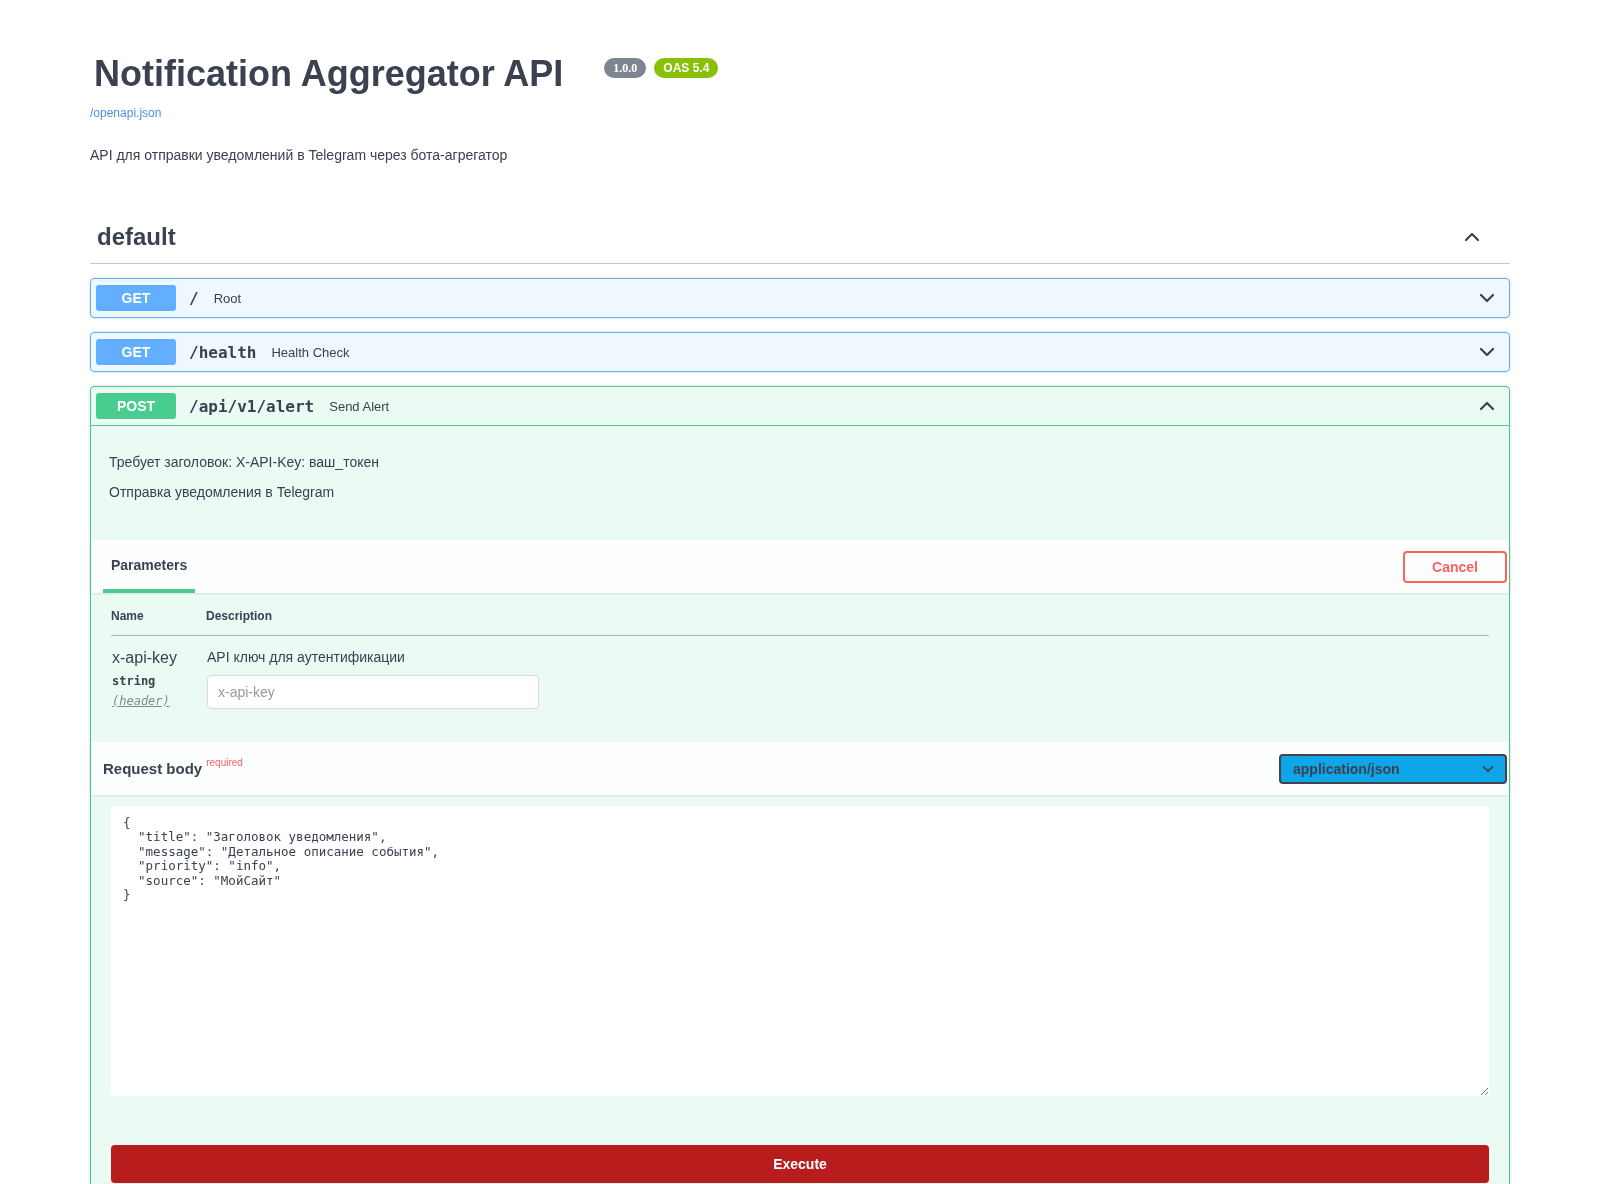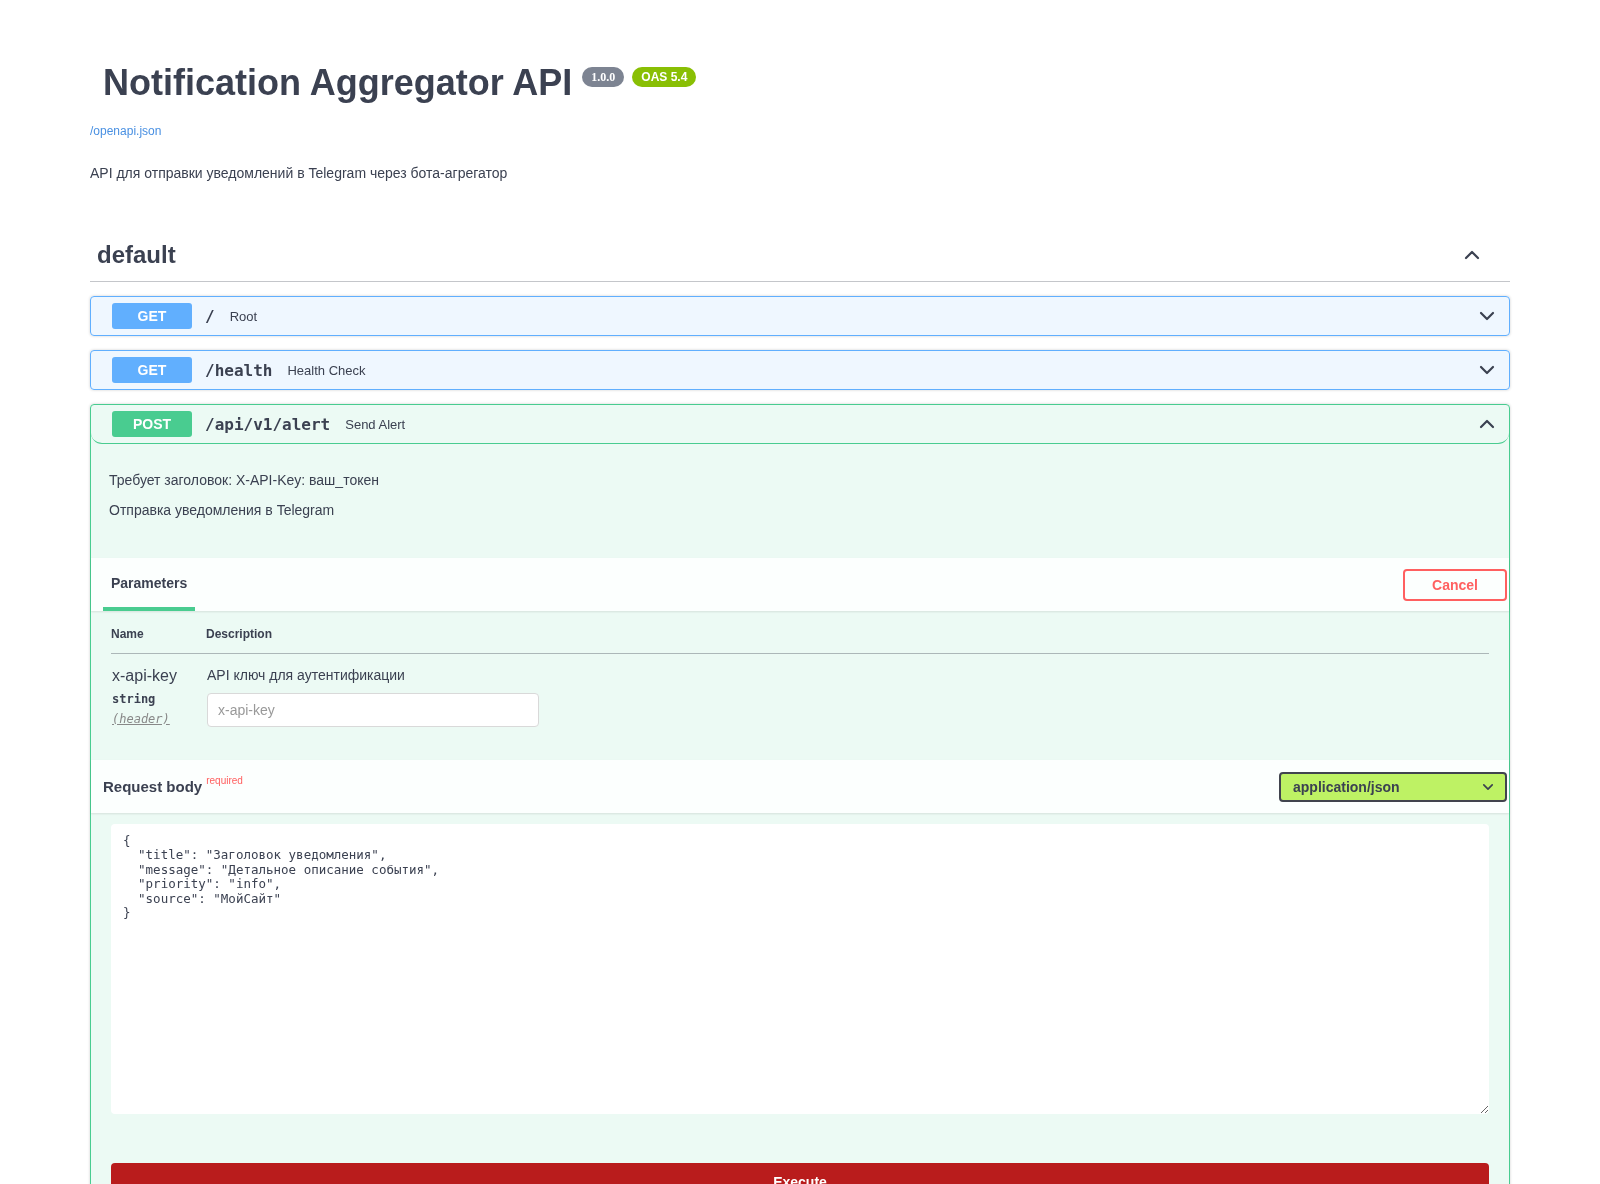--- a/index.html
+++ b/index.html
@@ -11,21 +11,21 @@
     font-family: "Liberation Sans", sans-serif;
     color: #3b4151;
   }
   .wrapper { width: 1420px; margin: 0 auto; }
 
   
   .info { padding-top: 52px; }
   .info-title {
     display: flex; align-items: flex-start;
     font-size: 36px; font-weight: bold; color: #3b4151;
-    margin: 13px; line-height: 1.0;
+    margin: 4px; line-height: 1.0; gap: 31px;
   }
   .badges { display: flex; gap: 8px; margin: 2px 0 0 10px; }
   .pill {
     font-size: 12px; font-weight: bold; color: #fff;
     padding: 4px 9px; border-radius: 57px; line-height: 1;
   }
   .pill-version { background: #7d8492; font-family: Liberation Serif, serif; }
   .pill-oas { background: #89bf04; }
   .spec-link {
     display: inline-block; margin-top: 10px;
@@ -49,23 +49,22 @@
   .opblock {
     margin-top: 14px;
     border-radius: 4px;
     box-shadow: 0 0 3px rgba(0,0,0,.19);
   }
   .opblock-get  { border: 1px solid #61affe; background: rgba(97,175,254,.1); }
   .opblock-post { border: 1px solid #49cc90; background: rgba(73,204,144,.1); }
 
   .opblock-summary {
     display: flex; align-items: center;
-    padding: 6px 12px 6px 21px;
+    padding: 6px 12px 6px 5px;
     cursor: pointer;
-    border-radius: 11px;
   }
   .opblock-post .opblock-summary { border-bottom: 1px solid #49cc90; }
   .method-badge {
     min-width: 80px; text-align: center;
     font-size: 14px; font-weight: bold; color: #fff;
     padding: 6px 15px; border-radius: 3px; line-height: 1;
   }
   .method-get  { background: #61affe; }
   .method-post { background: #49cc90; }
   .op-path {
@@ -139,21 +138,21 @@
     position: relative; top: -6px; margin-left: 4px;
   }
   .media-type-wrap { margin-left: auto; position: relative; }
   .media-type-select {
     appearance: none; -webkit-appearance: none;
     width: 228px; height: 30px;
     font-size: 14px; font-weight: bold; color: #3b4151;
     font-family: "Liberation Sans", sans-serif;
     padding: 0 40px 0 12px;
     border: 2px solid #41444e; border-radius: 4px;
-    background: #bef264; cursor: pointer; outline: none;
+    background: #0ea5e9; cursor: pointer; outline: none;
   }
   .media-type-wrap .select-chev {
     position: absolute; right: 12px; top: 8px; pointer-events: none;
   }
 
   
   .body-edit { padding: 11px 20px 0; }
   .body-textarea {
     display: block; width: 100%; height: 290px;
     background: #fff; border: none; border-radius: 4px;

